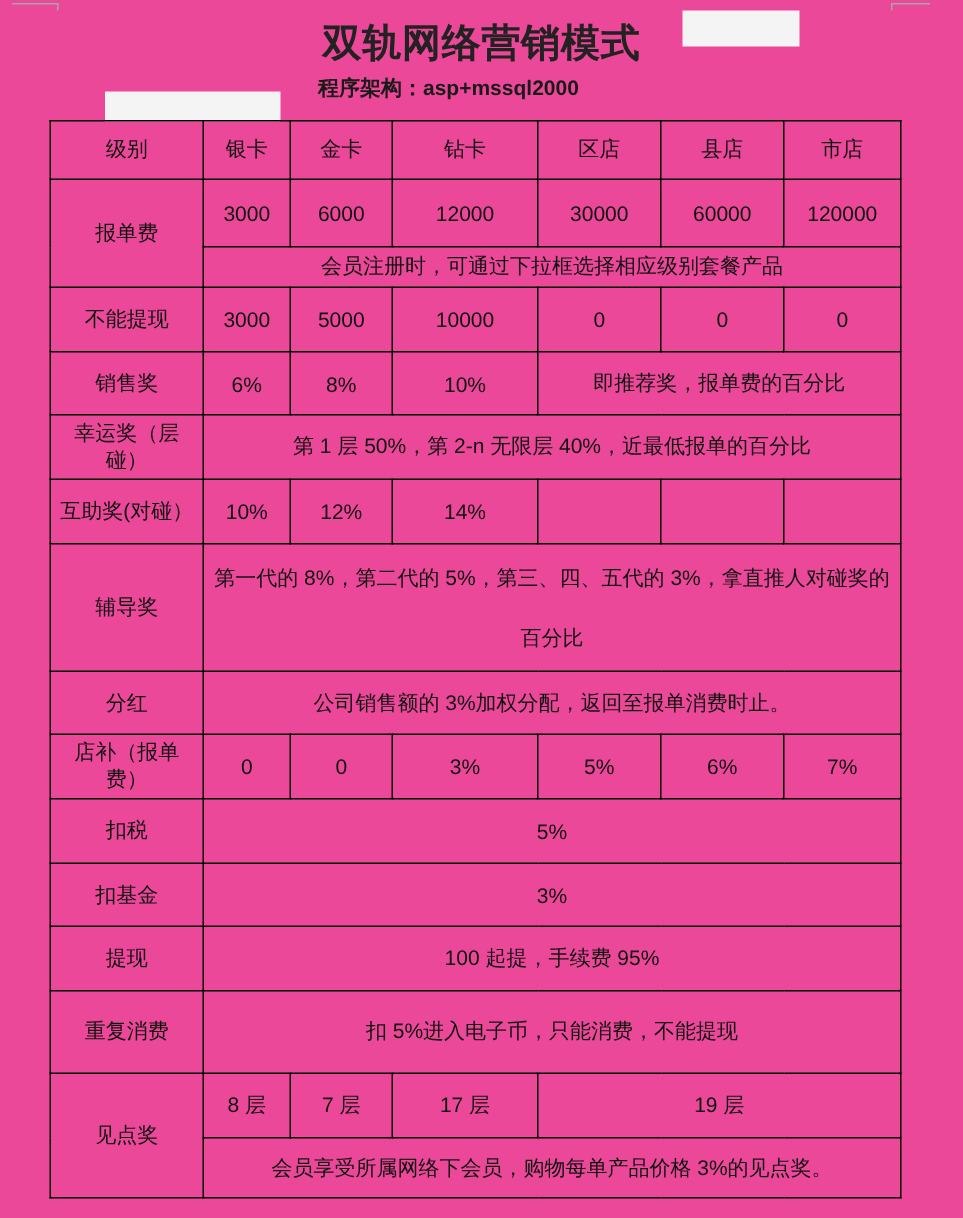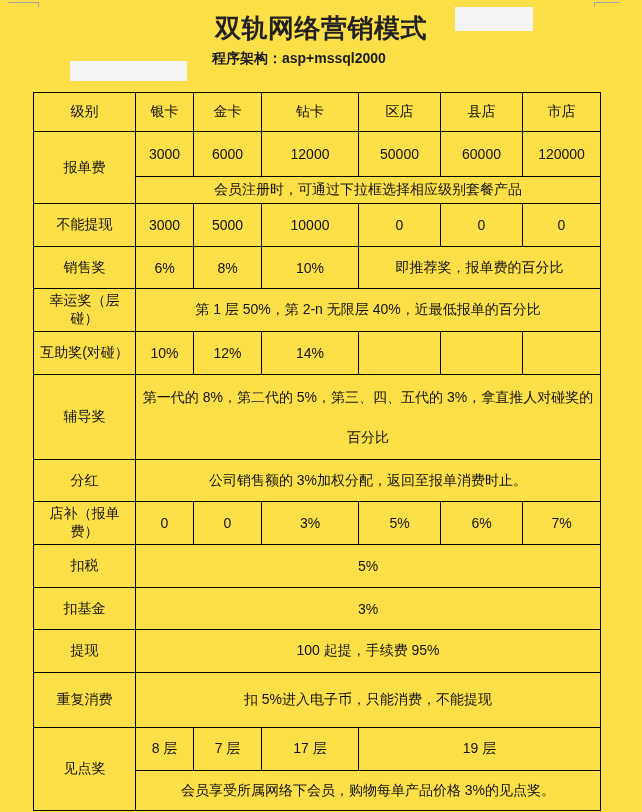--- a/index.html
+++ b/index.html
@@ -4,21 +4,21 @@
 <style>
   * { margin: 0; padding: 0; box-sizing: border-box; }
   html, body { background: #ffffff; }
   body {
     width: 642px; height: 812px;
     font-family: "Liberation Sans", "DejaVu Sans", sans-serif;
     color: #1a1a1a;
     position: relative;
     overflow: hidden;
   }
-  .page { position: absolute; inset: 0; background: #fde047; }
+  .page { position: absolute; inset: 0; background: #ec4899; }
 
   
   .corner {
     position: absolute; top: 2px; height: 5px; width: 31px;
     border-top: 1.5px solid #a6a6a6;
   }
   .corner-left  { left: 8px;  border-right: 1.5px solid #a6a6a6; }
   .corner-right { left: 594px; width: 26px; border-left: 1.5px solid #a6a6a6; }
 
   
@@ -31,21 +31,21 @@
     text-align: center;
     font-size: 26px; font-weight: 600; color: #222222;
     letter-spacing: 0.5px;
   }
   .subtitle {
     position: absolute; top: 50px; left: 212px;
     font-size: 14px; font-weight: 700; color: #1a1a1a;
   }
 
   table.plan {
-    position: absolute; left: 33px; top: 92px;
+    position: absolute; left: 33px; top: 80px;
     border-collapse: collapse;
     table-layout: fixed;
     width: 567px;
   }
   table.plan td {
     border: 1.5px solid #000000;
     text-align: center;
     vertical-align: middle;
     font-size: 14px;
     color: #111111;
@@ -85,21 +85,21 @@
         <td>钻卡</td>
         <td>区店</td>
         <td>县店</td>
         <td>市店</td>
       </tr>
       <tr style="height:45px">
         <td rowspan="2">报单费</td>
         <td>3000</td>
         <td>6000</td>
         <td>12000</td>
-        <td>50000</td>
+        <td>30000</td>
         <td>60000</td>
         <td>120000</td>
       </tr>
       <tr style="height:27px">
         <td colspan="6">会员注册时，可通过下拉框选择相应级别套餐产品</td>
       </tr>
       <tr style="height:43px">
         <td>不能提现</td>
         <td>3000</td>
         <td>5000</td>

